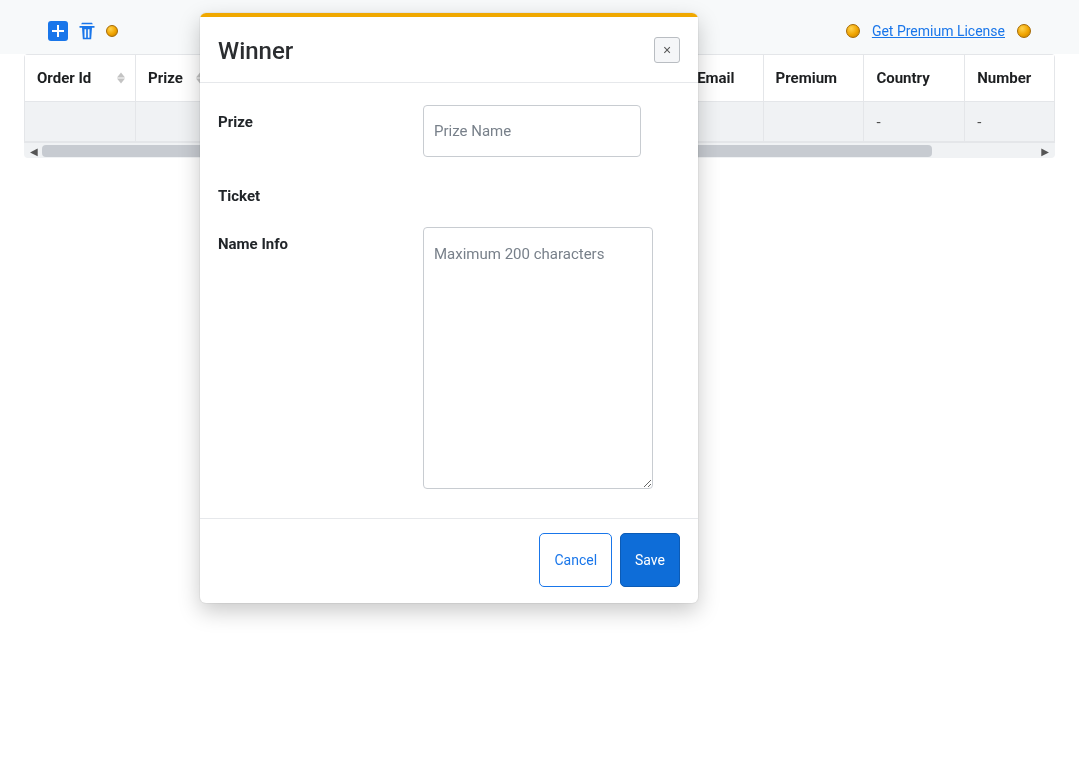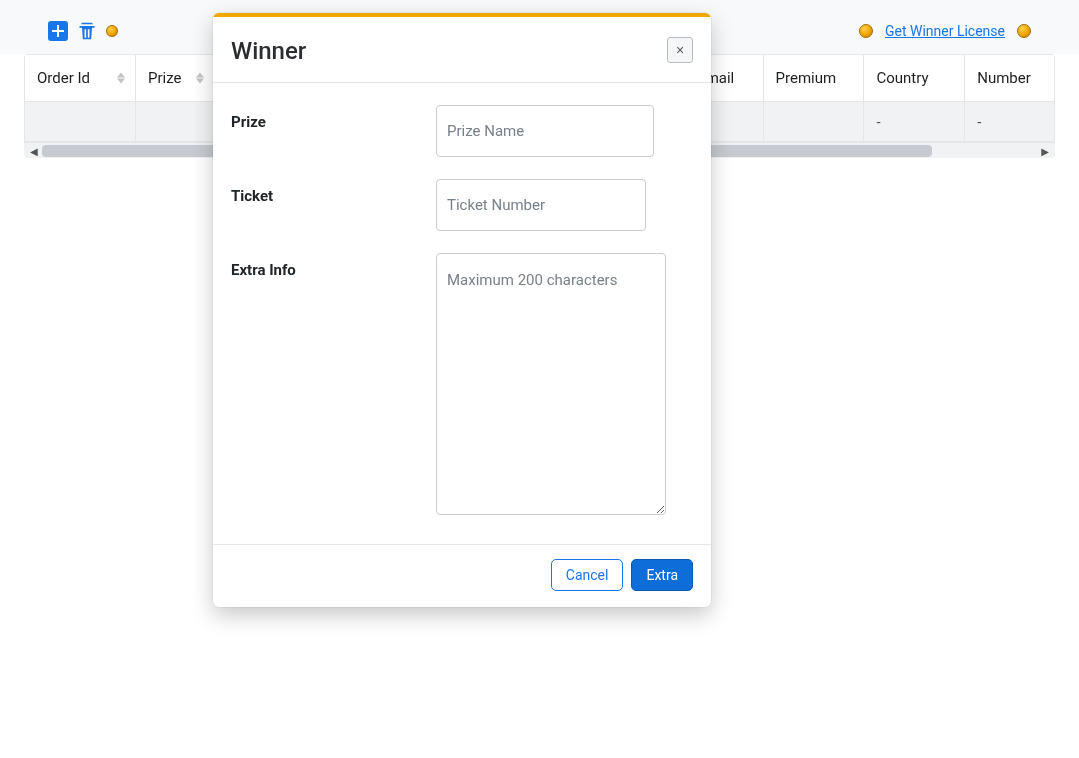--- a/index.html
+++ b/index.html
@@ -91,21 +91,21 @@
     font-size: 15px;
   }
   .tbl th, .tbl td {
     padding: 14px 12px;
     border-right: 1px solid #e4e6e9;
     text-align: left;
     white-space: nowrap;
   }
   .tbl th {
     background: #fff;
-    font-weight: 400;
+    font-weight: 700;
     color: #1d1f21;
     border-top: 1px solid #e4e6e9;
     border-bottom: 1px solid #e4e6e9;
     position: relative;
   }
   .tbl th:first-child { border-left: 1px solid #e4e6e9; }
   .tbl th .sort-arrows {
     position: absolute;
     right: 10px;
     top: 50%;
@@ -155,21 +155,21 @@
     top: 2px;
     height: 12px;
     width: 890px;
     background: #c7cbd1;
     border-radius: 4px;
   }
 
   
   .modal {
     position: absolute;
-    left: 213px;
+    left: 200px;
     top: 13px;
     width: 498px;
     background: #fff;
     border-radius: 6px;
     box-shadow: 0 8px 22px rgba(0,0,0,0.22), 0 0 0 1px rgba(0,0,0,0.04);
     overflow: hidden;
   }
   .modal-topbar {
     height: 4px;
     background: #f0a800;
@@ -246,21 +246,21 @@
   }
 
   .modal-footer {
     border-top: 1px solid #e6e8eb;
     padding: 14px 18px 16px 18px;
     display: flex;
     justify-content: flex-end;
     gap: 8px;
   }
   .btn {
-    padding: 7px 14px;
+    padding: 18px 14px;
     border-radius: 5px;
     font-size: 14px;
     cursor: pointer;
     font-family: inherit;
   }
   .btn-secondary {
     background: #fff;
     border: 1px solid #1976ea;
     color: #1976ea;
   }
@@ -284,21 +284,21 @@
       </span>
       <span class="icon-trash">
         <svg width="20" height="20" viewBox="0 0 24 24" fill="#1976ea">
           <path d="M3 6h18v2H3V6zm3-4h12l1 2H5l1-2zm0 6h12l-1 14H7L6 8zm3 2v10h2V10H9zm4 0v10h2V10h-2z"></path>
         </svg>
       </span>
       <span class="coin-icon small"></span>
     </div>
     <div class="topbar-right">
       <span class="coin-icon"></span>
-      <a class="premium-link">Get Winner License </a>
+      <a class="premium-link">Get Premium License </a>
       <span class="coin-icon"></span>
     </div>
   </div>
 
   <div class="content">
     <div class="tbl-wrap">
       <table class="tbl">
         <thead>
           <tr id="th-row">
               <th style="width: 100px;"><span>Order Id</span><span class="sort-arrows">
@@ -356,32 +356,29 @@
 
       <div class="form-row">
         <div class="form-label">Prize</div>
         <div class="form-field">
           <input type="text" class="form-control" placeholder="Prize Name" style="">
         </div>
       </div>
 
       <div class="form-row">
         <div class="form-label">Ticket</div>
-        <div class="form-field">
-          <input type="number" class="form-control" placeholder="Ticket Number" style="">
-        </div>
       </div>
 
       <div class="form-row">
-        <div class="form-label">Extra Info</div>
+        <div class="form-label">Name Info</div>
         <div class="form-field">
           <textarea class="form-control" placeholder="Maximum 200 characters" style=""></textarea>
         </div>
       </div>
 
     </div>
     <div class="modal-footer">
       <button class="btn btn-secondary">Cancel</button>
-      <button class="btn btn-primary">Extra</button>
+      <button class="btn btn-primary">Save</button>
     </div>
   </div>
 
 </div>
 
 </body></html>

